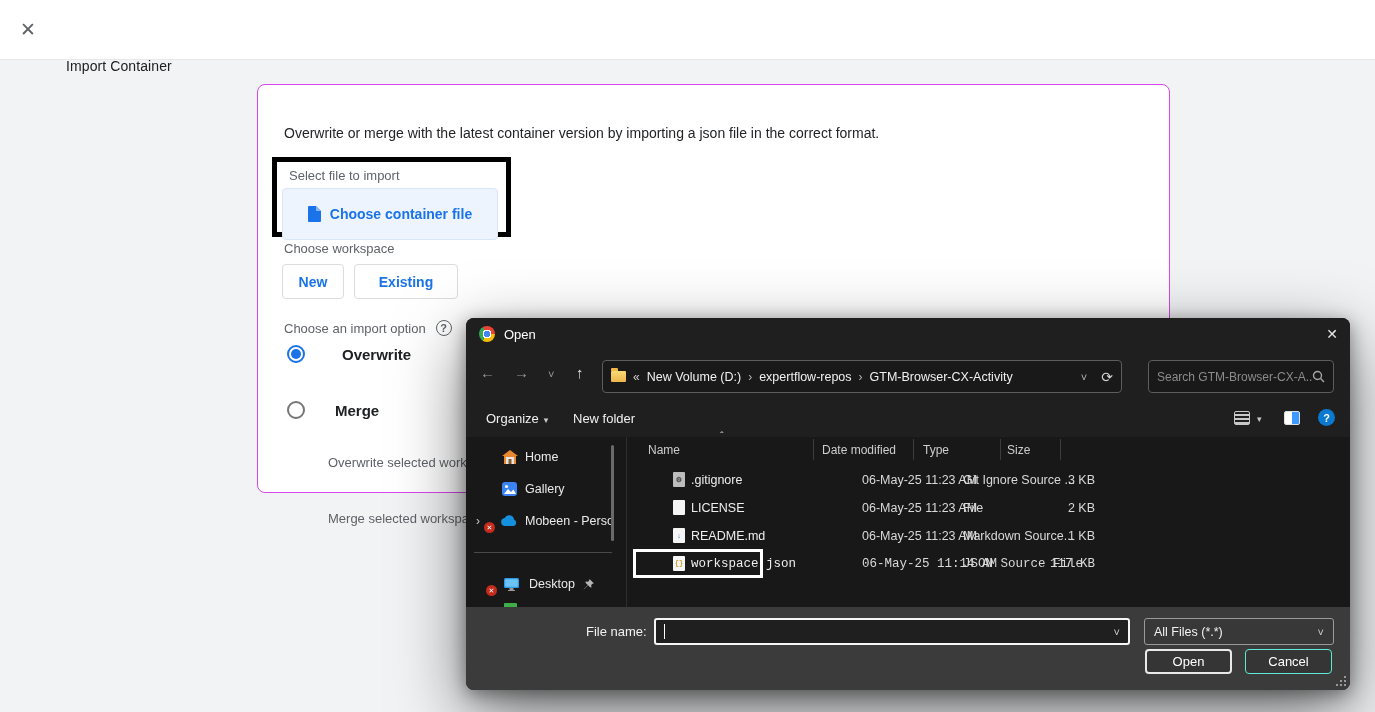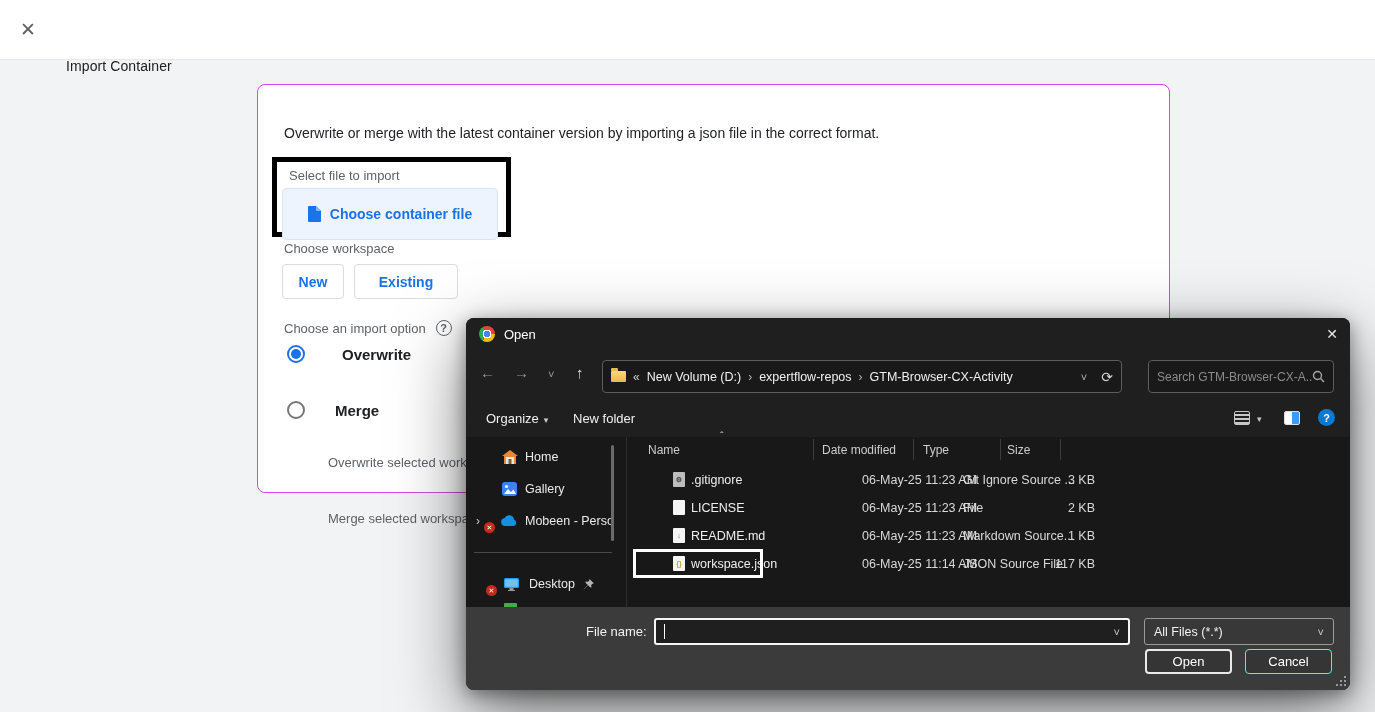--- a/index.html
+++ b/index.html
@@ -299,21 +299,21 @@
       </div>
       <div class="frow" style="top:85px;">
         <span class="ficon">
             <span class="mark" style="color:#2f6fd6;">↓</span>
           </span>
         <span class="fcell fname">README.md</span>
         <span class="fcell fdate">06-May-25 11:23 AM</span>
         <span class="fcell ftype">Markdown Source...</span>
         <span class="fcell fsize">1 KB</span>
       </div>
-      <div class="frow" style="top:113px;">
+      <div class="frow" style="top:113px;font-family:Liberation Mono, monospace;">
         <span class="ficon">
             <span class="mark" style="color:#c9a227;">{}</span>
           </span>
         <span class="fcell fname">workspace.json</span>
         <span class="fcell fdate">06-May-25 11:14 AM</span>
         <span class="fcell ftype">JSON Source File</span>
         <span class="fcell fsize">117 KB</span>
       </div>
     </div>
   </div>

